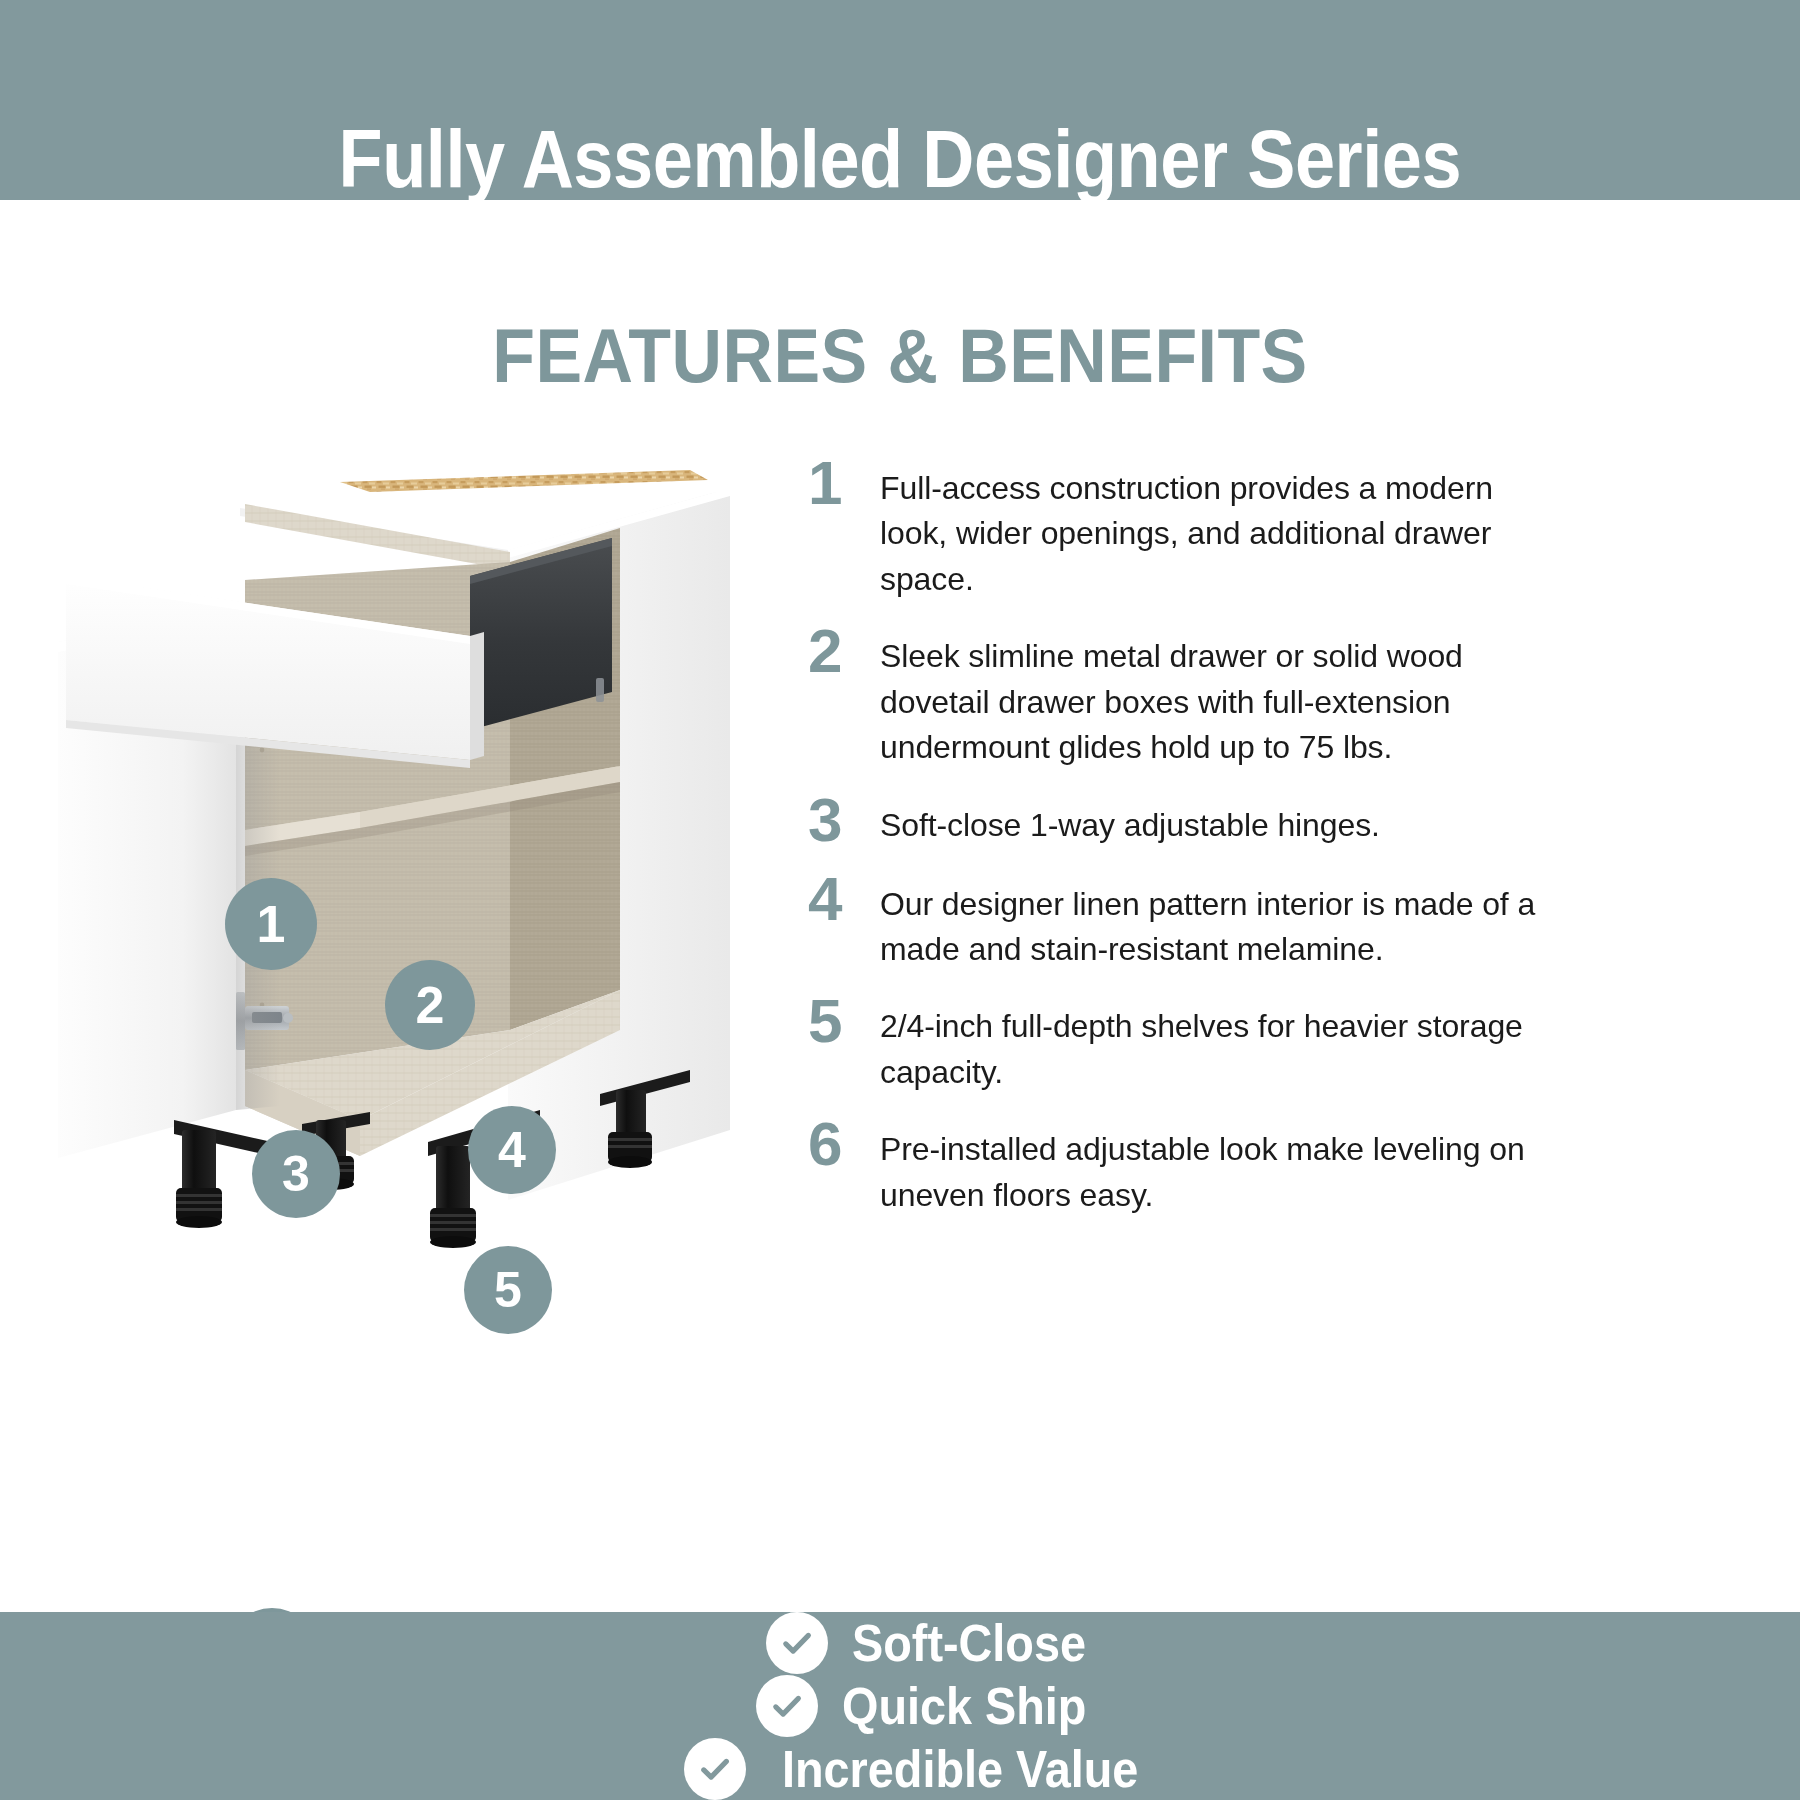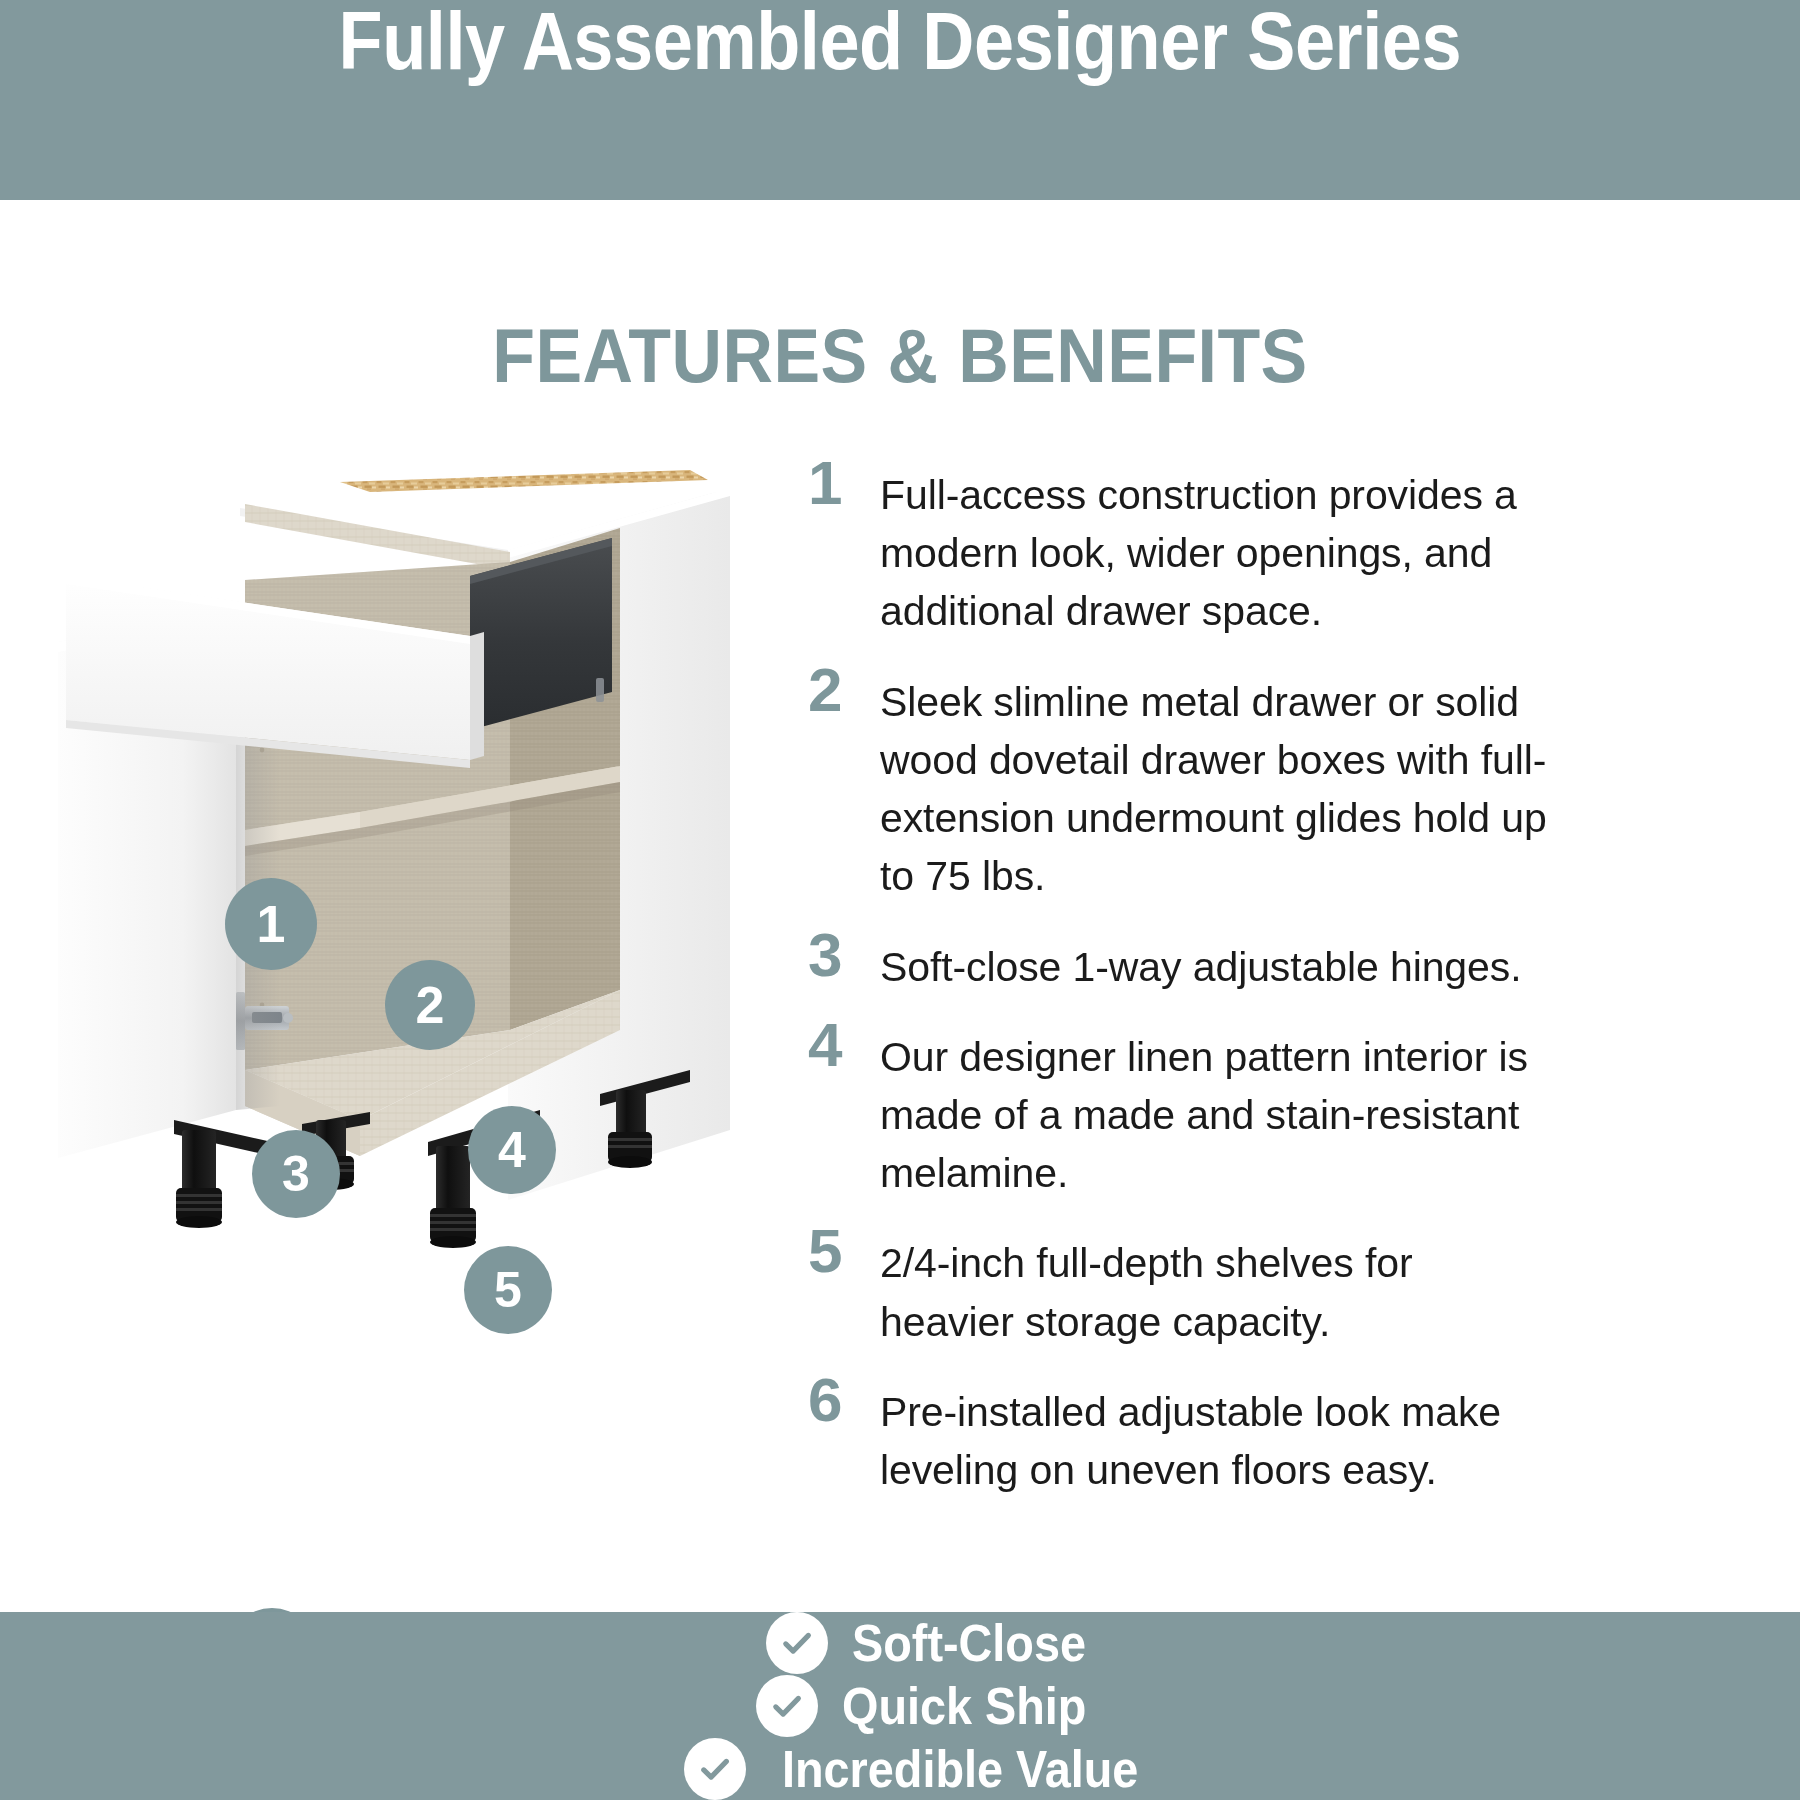--- a/index.html
+++ b/index.html
@@ -21,21 +21,21 @@
   }
 
   
   .header-bar {
     position: absolute;
     left: 0; top: 0;
     width: 1800px;
     height: 200px;
     background: #82999d;
     display: flex;
-    align-items: flex-start;
+    align-items: flex-end;
     justify-content: center;
   }
   .header-title {
     color: #ffffff;
     font-family: "Liberation Sans Narrow", "Liberation Sans", sans-serif;
     font-weight: bold;
     font-size: 82px;
     letter-spacing: -0.5px;
     transform: scaleX(0.88);
     transform-origin: center;
@@ -109,21 +109,21 @@
     font-size: 62px;
     line-height: 0.95;
     text-align: left;
     padding-top: 2px;
   }
   .feature-text {
     flex: 1 1 auto;
     color: #1b1b1b;
     font-family: "Liberation Sans", sans-serif;
     font-weight: 400;
-    font-size: 41px;
+    font-size: 32px;
     line-height: 1.42;
     letter-spacing: -0.1px;
     padding-top: 14px;
   }
 
   
   .footer-bar {
     position: absolute;
     left: 0; bottom: 0;
     width: 1800px;

